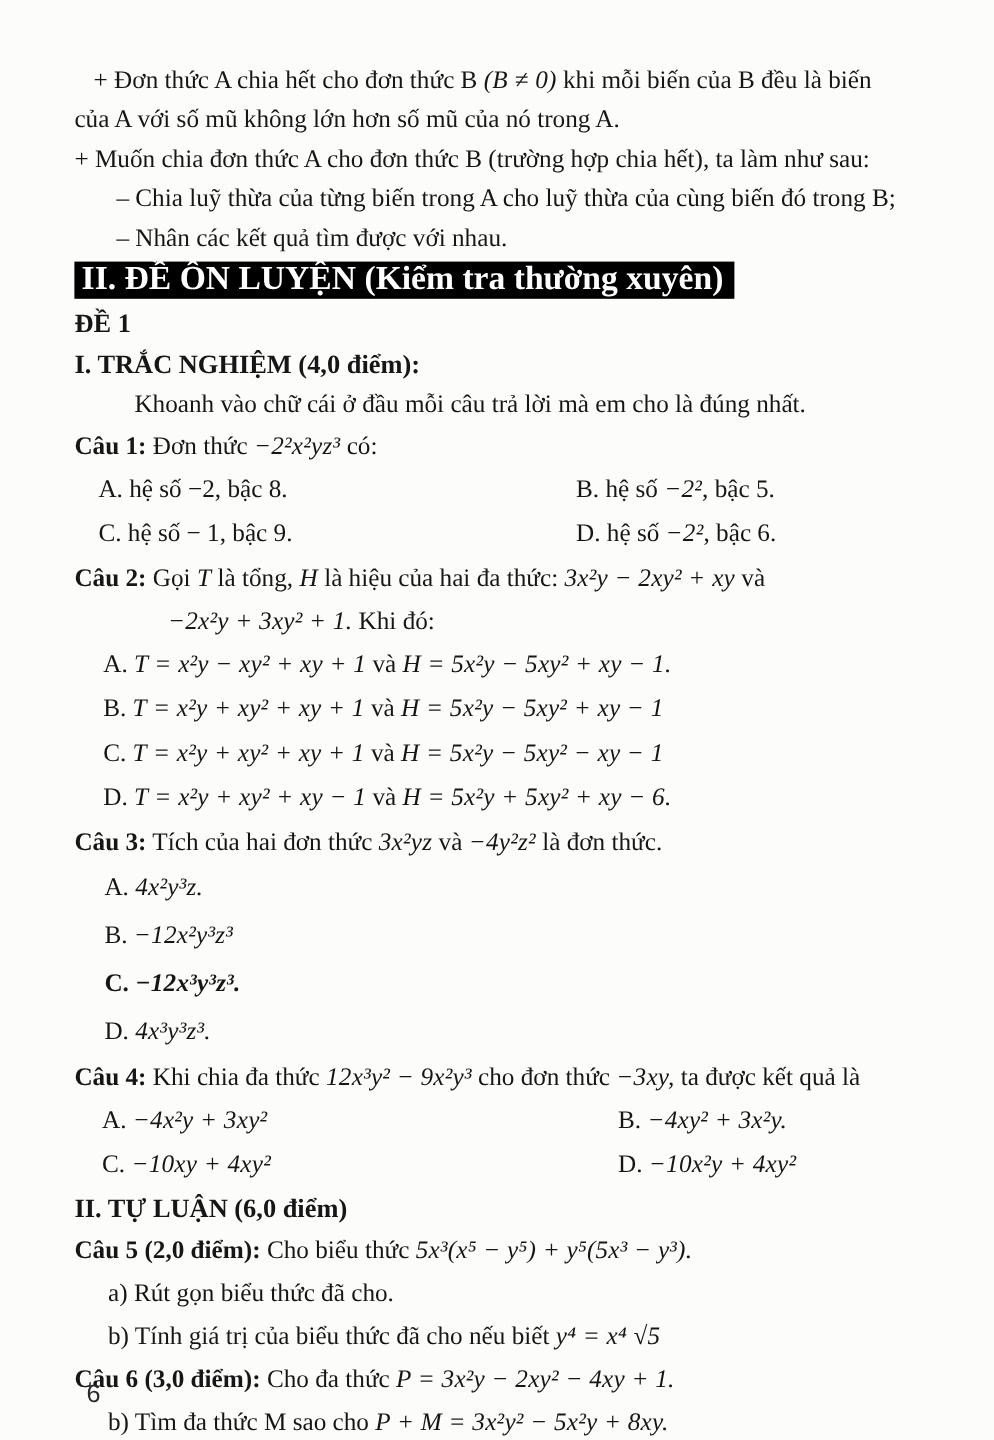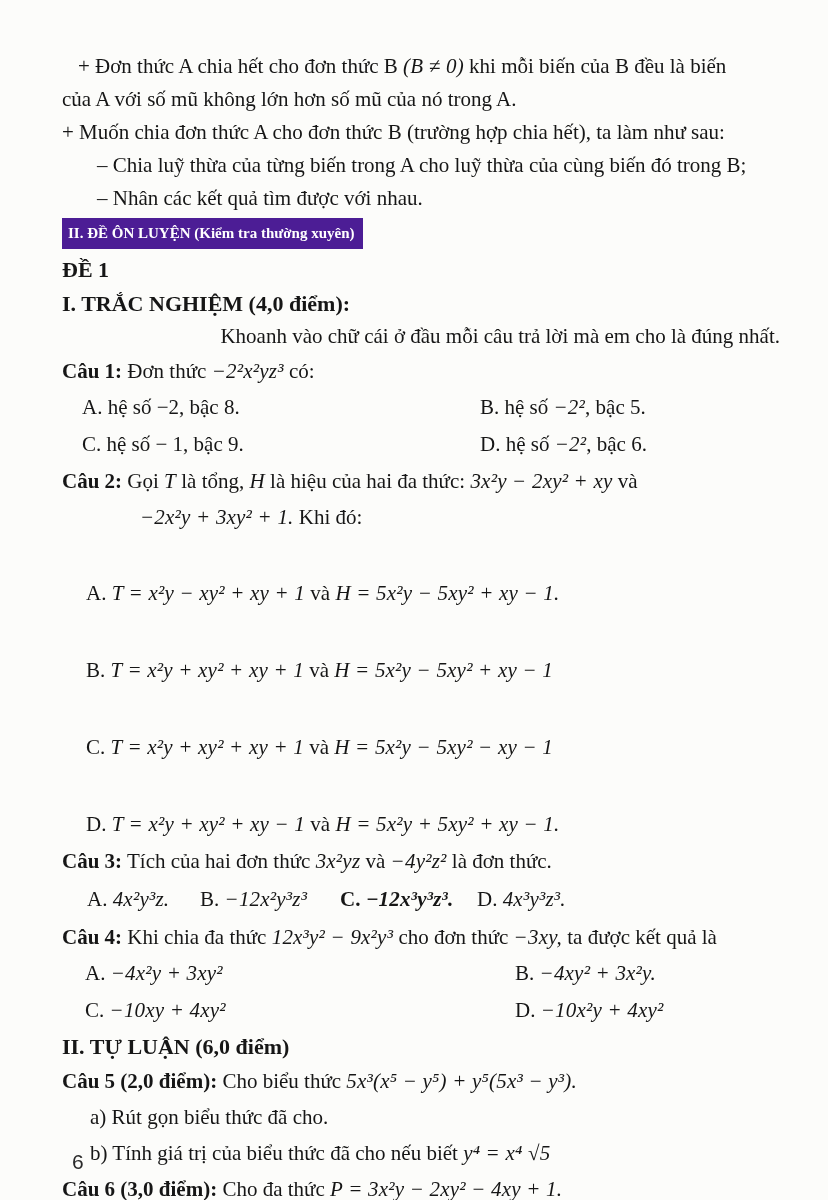--- a/index.html
+++ b/index.html
@@ -22,48 +22,48 @@
   p{margin:0;}
   
   .sg-b{font-weight:700;}
   .sg-m{font-style:italic;letter-spacing:.2px;}
   
   .indent-first{text-indent:16px;}
   .dash{padding-left:35px;}
   
   .section-bar{
     display:inline-block;
-    background:#4c1d95;color:#ffffff;
-    font-weight:700;font-size:15px;
+    background:#000000;color:#ffffff;
+    font-weight:700;font-size:28px;
     line-height:30px;
     padding:0 9px 1px 6px;
     margin-top:3px;
   }
   .de-title{
     margin:6px 0 0 0;
     font-size:22px;font-weight:700;
     line-height:30px;
   }
   .part-title{
     margin:3px 0 0 0;
     font-size:22px;font-weight:700;
     line-height:32px;
   }
-  .instruction{padding-left:50px;line-height:33px;text-align:right;}
+  .instruction{padding-left:50px;line-height:33px;}
   
   .q-line{line-height:36px;}
   .opt{line-height:37px;}
-  .opt-ind{padding-left:24px;margin-top:40px;}
+  .opt-ind{padding-left:24px;}
   .sub-ind{padding-left:28px;line-height:36px;}
   .stem2-ind{padding-left:78px;line-height:36px;}
   .grid2-q1{display:grid;grid-template-columns:418px auto;}
   .grid2-q1 .cell-l{padding-left:20px;}
   .grid2-q4{display:grid;grid-template-columns:453px auto;}
   .grid2-q4 .cell-l{padding-left:23px;}
-  .q3row{display:flex;padding-left:25px;line-height:40px;}
+  .q3row{display:flex;padding-left:25px;line-height:40px;flex-direction:column;}
   .q3row .c1{width:113px;}
   .q3row .c2{width:140px;}
   .q3row .c3{width:137px;font-weight:bold;}
   .q3row .c4{flex:1;}
   .tl-title{margin-top:2px;}
   .page-number{
     position:absolute;left:72px;bottom:26px;
     font-family:"Liberation Sans","DejaVu Sans",sans-serif;
     font-size:21px;color:#2a2a2a;
   }
@@ -99,21 +99,21 @@
       <p class="opt"><span>D. hệ số </span><span class="sg-m">−2²</span><span>, bậc 6.</span></p>
     </div>
   </div>
 
   <div>
     <p class="q-line"><span class="sg-b">Câu 2:</span><span> Gọi </span><span class="sg-m">T</span><span> là tổng, </span><span class="sg-m">H</span><span> là hiệu của hai đa thức: </span><span class="sg-m">3x²y − 2xy² + xy</span><span>  và</span></p>
     <p class="stem2-ind"><span class="sg-m">−2x²y + 3xy² + 1.</span><span> Khi đó:</span></p>
     <p class="opt opt-ind"><span>A.  </span><span class="sg-m">T = x²y − xy² + xy + 1</span><span>  và  </span><span class="sg-m">H = 5x²y − 5xy² + xy − 1.</span></p>
     <p class="opt opt-ind"><span>B.  </span><span class="sg-m">T = x²y + xy² + xy + 1</span><span>  và  </span><span class="sg-m">H = 5x²y − 5xy² + xy − 1</span></p>
     <p class="opt opt-ind"><span>C.  </span><span class="sg-m">T = x²y + xy² + xy + 1</span><span> và  </span><span class="sg-m">H = 5x²y − 5xy² − xy − 1</span></p>
-    <p class="opt opt-ind"><span>D.  </span><span class="sg-m">T = x²y + xy² + xy − 1</span><span>  và  </span><span class="sg-m">H = 5x²y  + 5xy² + xy − 1.</span></p>
+    <p class="opt opt-ind"><span>D.  </span><span class="sg-m">T = x²y + xy² + xy − 1</span><span>  và  </span><span class="sg-m">H = 5x²y  + 5xy² + xy − 6.</span></p>
   </div>
 
   <div>
     <p class="q-line"><span class="sg-b">Câu 3:</span><span> Tích của hai đơn thức </span><span class="sg-m">3x²yz</span><span>  và  </span><span class="sg-m">−4y²z²</span><span>  là đơn thức.</span></p>
     <div class="q3row">
       <p class="c1"><span>A.  </span><span class="sg-m">4x²y³z.</span></p>
       <p class="c2"><span>B.  </span><span class="sg-m">−12x²y³z³</span></p>
       <p class="c3"><span>C. </span><span class="sg-m">−12x³y³z³.</span></p>
       <p class="c4"><span>D.  </span><span class="sg-m">4x³y³z³.</span></p>
     </div>

